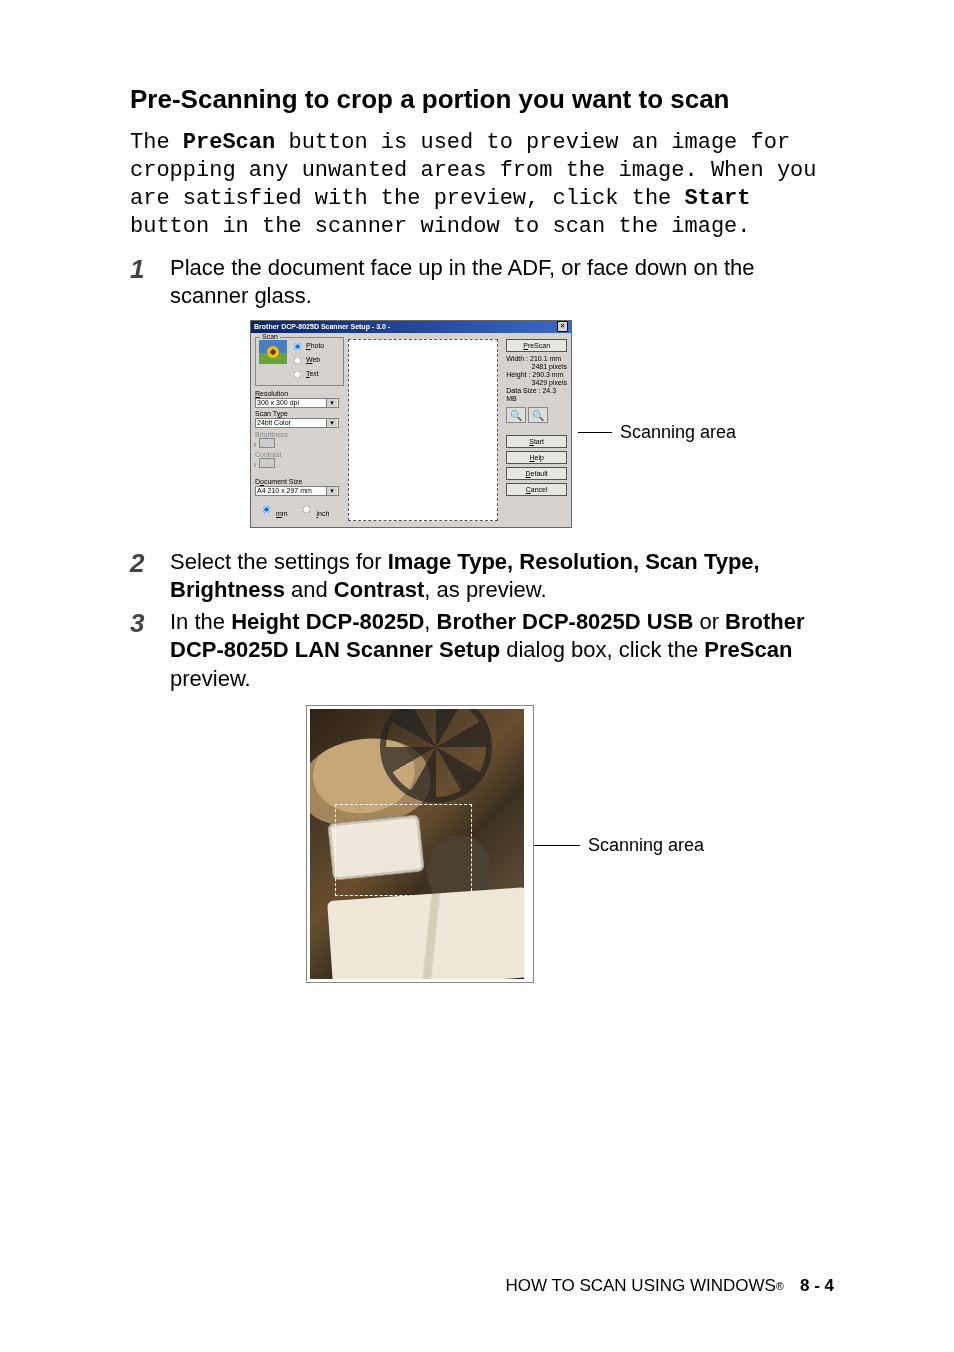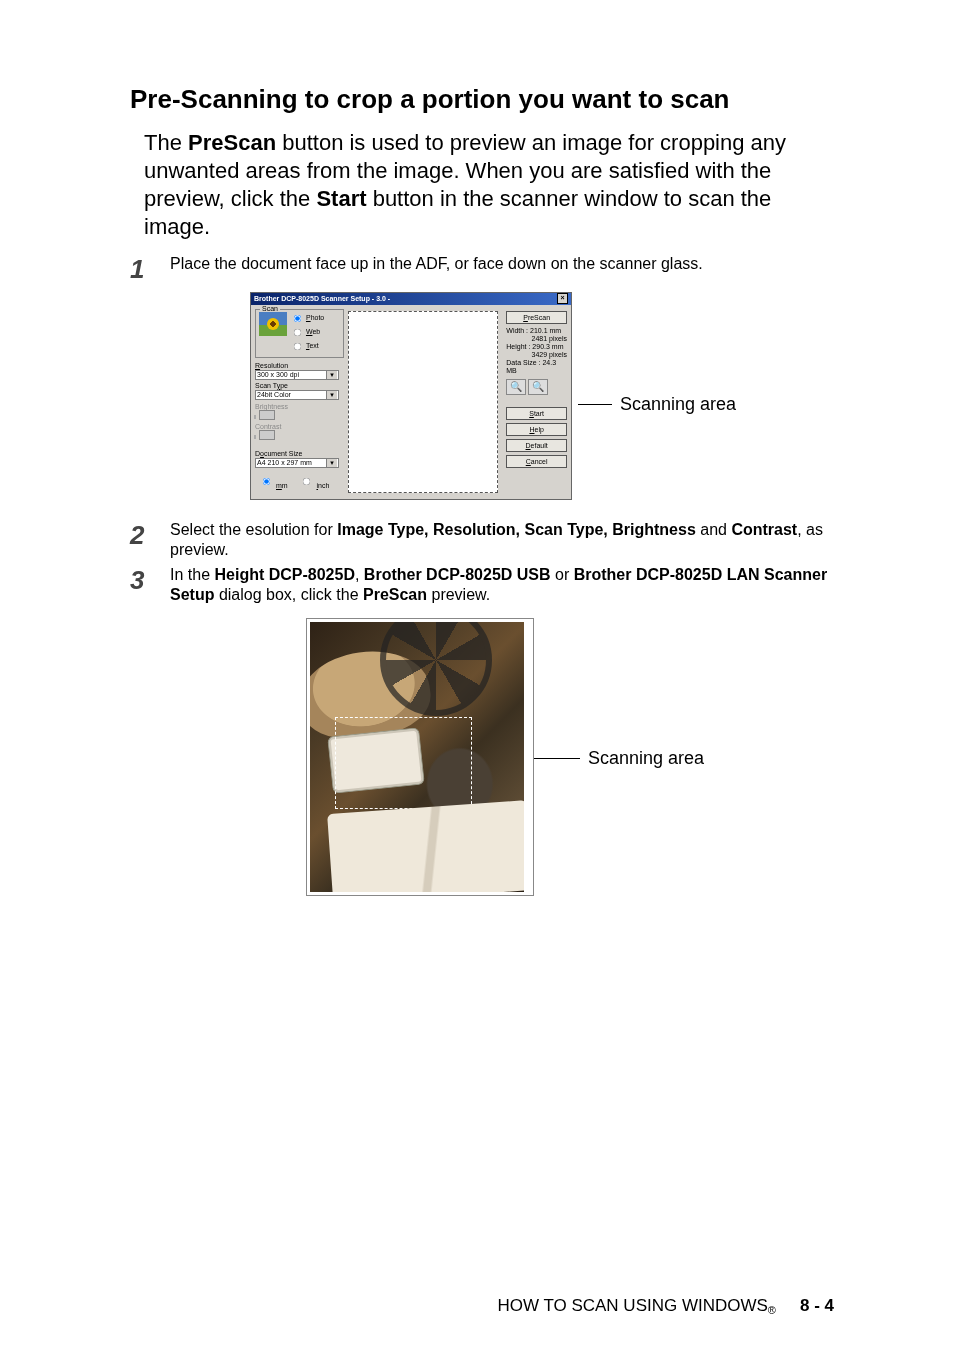--- a/index.html
+++ b/index.html
@@ -17,39 +17,40 @@
     position: relative;
   }
   h2 {
     font-size: 26px;
     font-weight: bold;
     margin: 0 0 14px 0;
   }
   .intro {
     font-size: 22px;
     line-height: 1.28;
-    margin: 0 0 12px 14px;
+    margin: 0 0 12px 0;
+    font-family: Liberation Mono, monospace;
   }
   .step {
     display: flex;
     align-items: flex-start;
     margin-bottom: 4px;
   }
   .stepnum {
     width: 40px;
     flex: 0 0 40px;
     font-style: italic;
     font-weight: bold;
     font-size: 26px;
     color: #444;
     line-height: 1.0;
     padding-top: 2px;
   }
   .stepbody {
-    font-size: 16px;
+    font-size: 22px;
     line-height: 1.28;
     flex: 1;
   }
   .bold { font-weight: bold; }
 
   
   .figure1-wrap {
     position: relative;
     width: 600px;
     margin: 10px 0 20px 120px;
@@ -279,33 +280,33 @@
     top: 130px;
     font-size: 18px;
     display: flex; align-items: center;
   }
   .figure2-callout .line {
     width: 46px; height: 0; border-top: 1px solid #000; margin-right: 8px;
   }
 
   .footer {
     position: absolute;
-    bottom: 36px;
+    bottom: 56px;
     right: 120px;
     font-size: 17px;
     display: flex;
-    align-items: flex-end;
+    align-items: center;
   }
   .footer .reg {
     font-size: 11px;
     vertical-align: super;
   }
   .footer .pg {
     font-weight: bold;
-    margin-left: 24px;
+    margin-left: 16px;
   }
 </style>
 </head>
 <body>
 
 <div class="page">
 
   <h2>Pre-Scanning to crop a portion you want to scan</h2>
 
   <p class="intro">
@@ -389,21 +390,21 @@
     </div>
     <div class="figure1-callout">
       <span class="line"></span>
       <span>Scanning area</span>
     </div>
   </div>
 
   <div class="step">
     <div class="stepnum">2</div>
     <div class="stepbody">
-      <span>Select the esolution for </span><span class="bold">Image Type, Resolution, Scan Type, Brightness</span><span> and </span><span class="bold">Contrast</span><span>, as preview.</span>
+      <span>Select the settings for </span><span class="bold">Image Type, Resolution, Scan Type, Brightness</span><span> and </span><span class="bold">Contrast</span><span>, as preview.</span>
     </div>
   </div>
 
   <div class="step">
     <div class="stepnum">3</div>
     <div class="stepbody">
       <span>In the </span><span class="bold">Height DCP-8025D</span><span>, </span><span class="bold">Brother DCP-8025D USB</span><span> or </span><span class="bold">Brother DCP-8025D LAN Scanner Setup</span><span> dialog box, click the </span><span class="bold">PreScan</span><span> preview.</span>
       <br>
     </div>
   </div>

